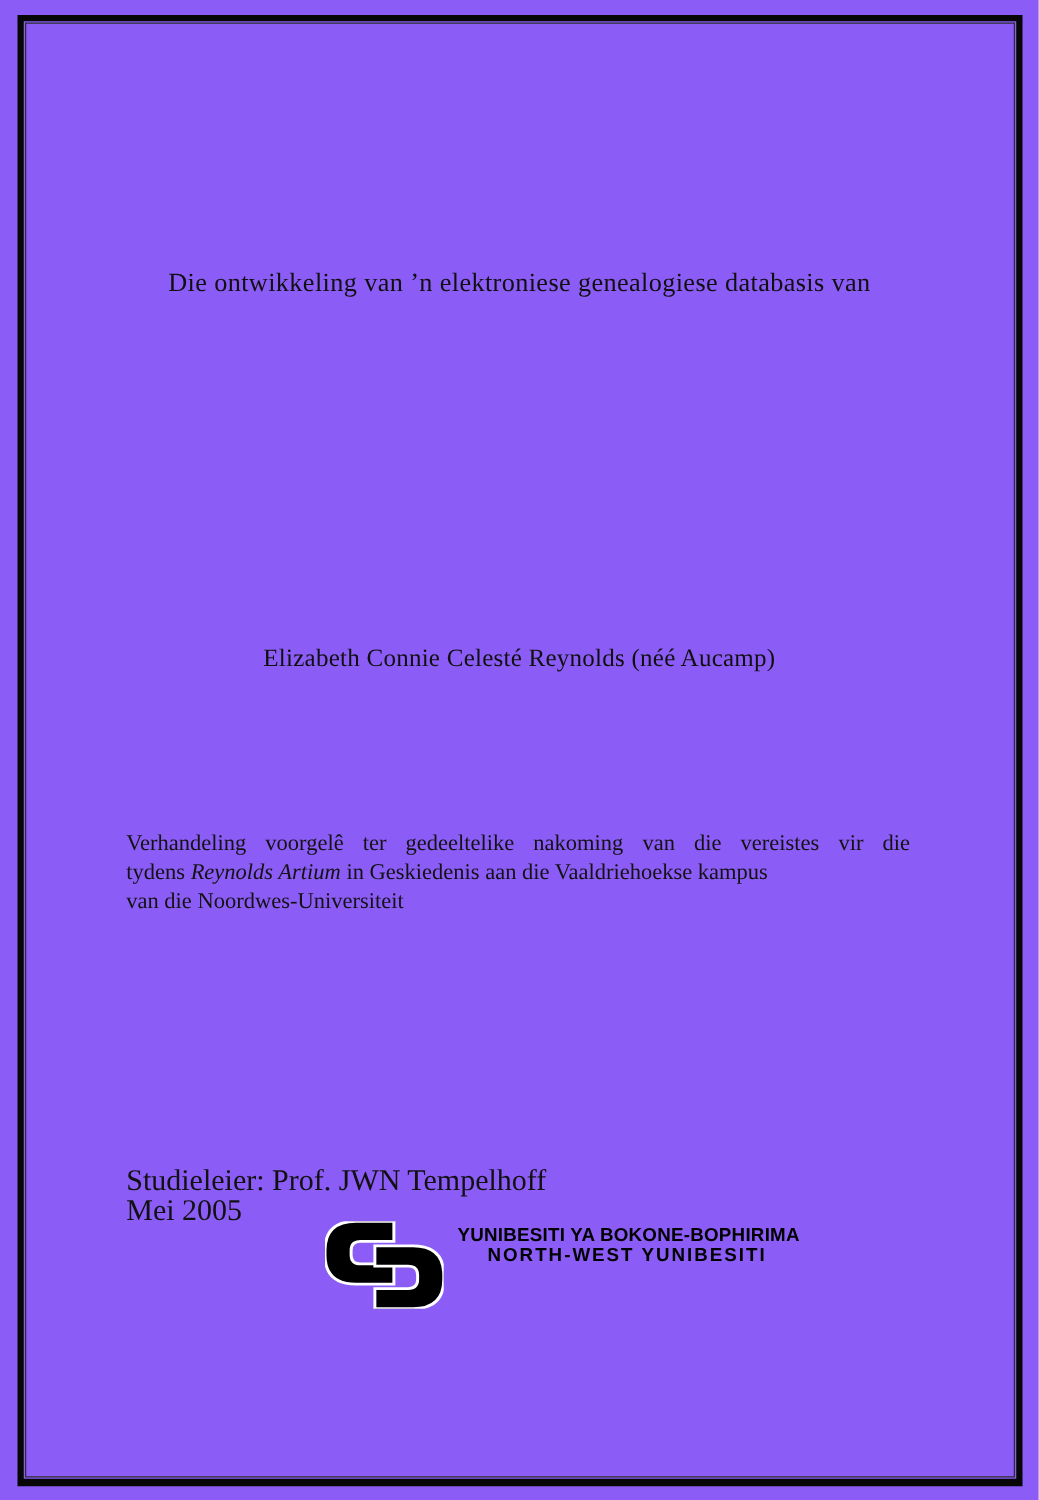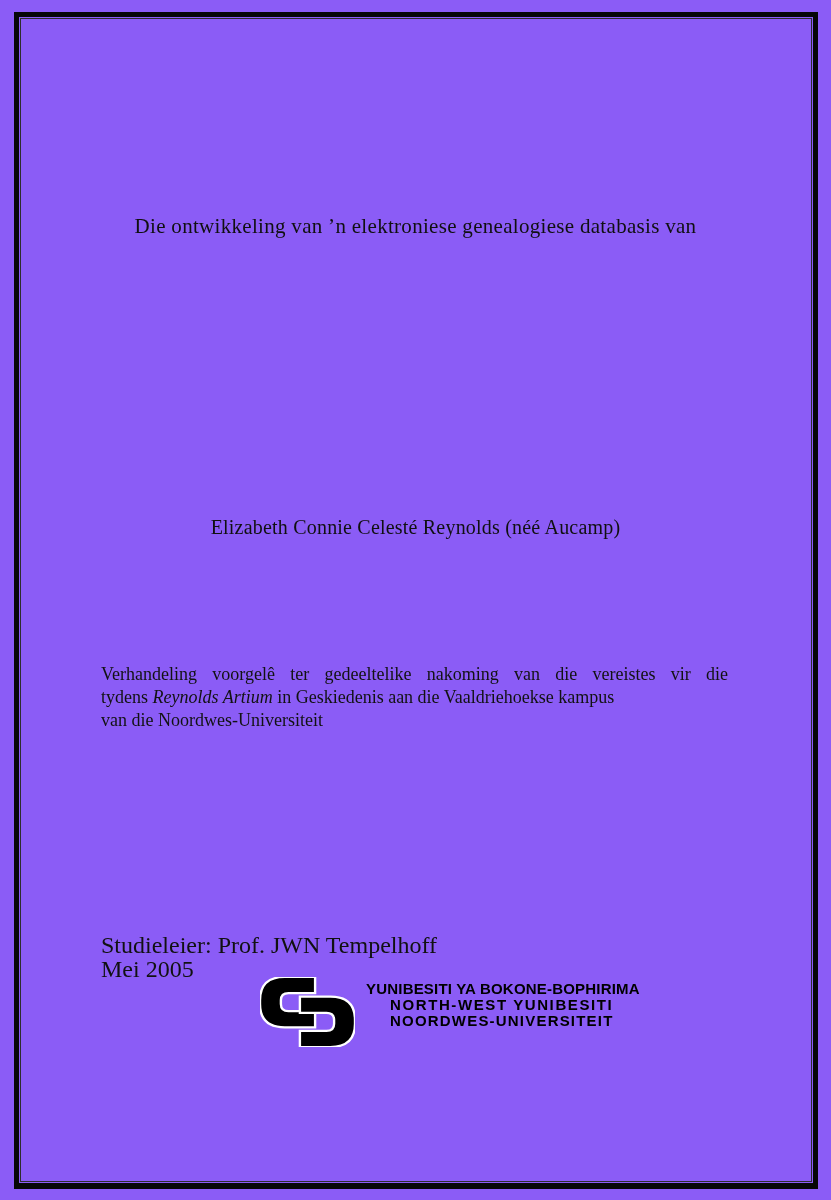--- a/index.html
+++ b/index.html
@@ -91,18 +91,17 @@
     </div>
 
     <div class="logo">
       <svg class="logo-mark" viewBox="0 0 100 78" preserveAspectRatio="none" xmlns="http://www.w3.org/2000/svg">
         <path d="M58,0 H26 Q0,0 0,26 V30 Q0,56 26,56 H58 V38 H30 Q22,38 22,30 V26 Q22,18 30,18 H58 Z" fill="#000" stroke="#fff" stroke-width="2.5"></path>
         <path d="M42,78 H74 Q100,78 100,52 V48 Q100,22 74,22 H42 V40 H70 Q78,40 78,48 V52 Q78,60 70,60 H42 Z" fill="#000" stroke="#fff" stroke-width="2.5"></path>
       </svg>
       <div class="logo-text">
         <div class="logo-l1">YUNIBESITI YA BOKONE-BOPHIRIMA</div>
         <div class="logo-l2">NORTH-WEST YUNIBESITI</div>
-        <div class="logo-l3">NOORDWES-UNIVERSITEIT</div>
       </div>
     </div>
 
   </div>
 </div>
 
 </body></html>

